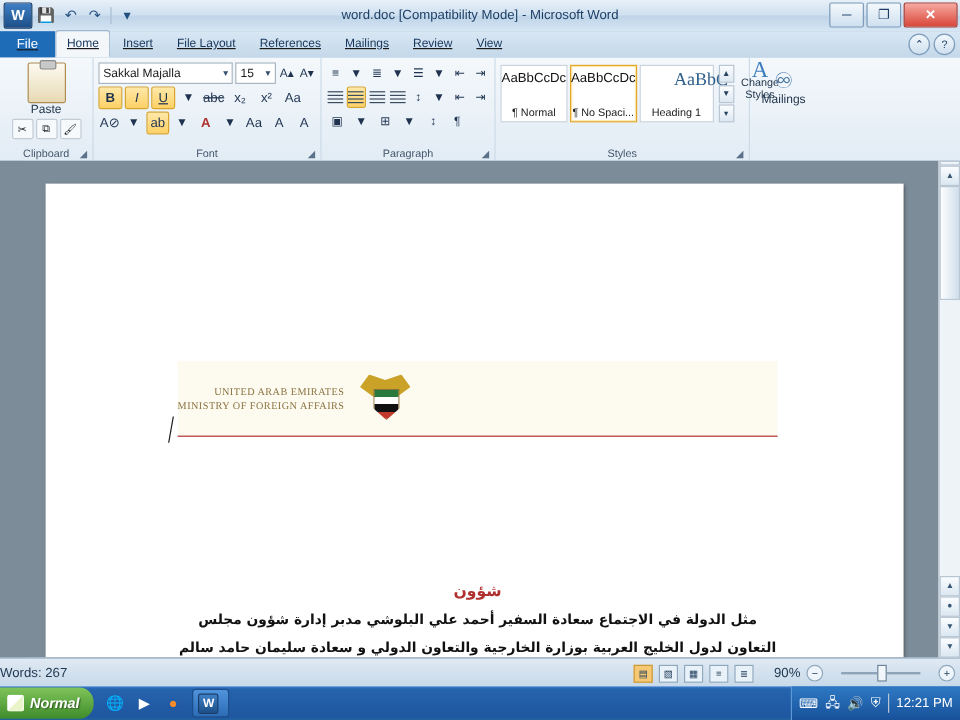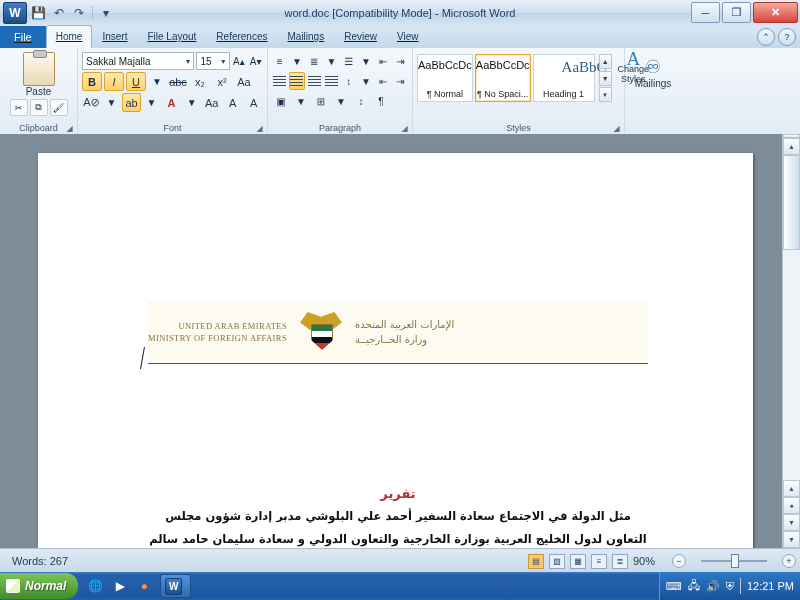--- a/index.html
+++ b/index.html
@@ -275,32 +275,32 @@
   .vs-nextpage { position: absolute; bottom: 17px; left: 0; }
 
   
   .statusbar {
     position: absolute; top: 548px; left: 0; width: 800px; height: 24px;
     background: linear-gradient(180deg,#dfe9f3,#c7d9e9);
     border-top: 1px solid #a9bed1;
     display: flex; align-items: center;
     font-size: 11px; color: #1d3650;
   }
-  .words { margin-left: 12px; }
+  .words { margin-left: 0; }
   .status-right {
     position: absolute; right: 4px; top: 0; height: 24px;
     display: flex; align-items: center; gap: 5px;
   }
   .viewbtn {
     width: 16px; height: 15px; border: 1px solid #8fa8bd; background: #eaf2f9;
     display: flex; align-items: center; justify-content: center; font-size: 8px; color: #24415e;
     box-sizing: border-box;
   }
   .viewbtn.sel { background: #f7c873; border-color: #c79a3b; }
-  .zoomtxt { width: 34px; }
+  .zoomtxt { width: 34px; text-align: right; }
   .zoom-slider {
     position: relative; width: 86px; height: 14px; display: flex; align-items: center;
   }
   .zoom-track { position: absolute; left: 10px; right: 10px; height: 2px; background: #8ea4b8; }
   .zoom-knob {
     position: absolute; left: 40px; width: 6px; height: 12px; background: #f1f6fa;
     border: 1px solid #6c8399;
   }
   .zoom-pm {
     width: 14px; height: 14px; border: 1px solid #8fa8bd; border-radius: 50%;
@@ -544,30 +544,26 @@
 
       <div class="letterhead">
         <div class="lh-en">
           <div>UNITED ARAB EMIRATES</div>
           <div>MINISTRY OF FOREIGN AFFAIRS</div>
         </div>
         <div class="falcon">
           <div class="wing"></div>
           <div class="shield"></div>
         </div>
-        <div class="lh-ar">
-          <div>الإمارات العربية المتحدة</div>
-          <div>وزارة الخــارجيــة</div>
-        </div>
       </div>
 
       <div class="caret-mark"></div>
       <div class="hrule"></div>
 
-      <div class="para-red-2">تفرير</div>
+      <div class="para-red-2">شؤون</div>
       <div class="para-black">مثل الدولة في الاجتماع سعادة السفير أحمد علي البلوشي مدبر إدارة شؤون مجلس التعاون لدول الخليج العربية بوزارة الخارجية والتعاون الدولي و سعادة سليمان حامد سالم المزروعي</div>
     </div>
   </div>
 
   <div class="vscroll">
     <div class="vs-btn vs-split" style="height:4px"></div>
     <div class="vs-btn" style="position:absolute;top:4px">▲</div>
     <div class="vs-thumb" style="top:21px"></div>
     <div class="vs-btn vs-prevpage">▲</div>
     <div class="vs-btn vs-ball">●</div>

